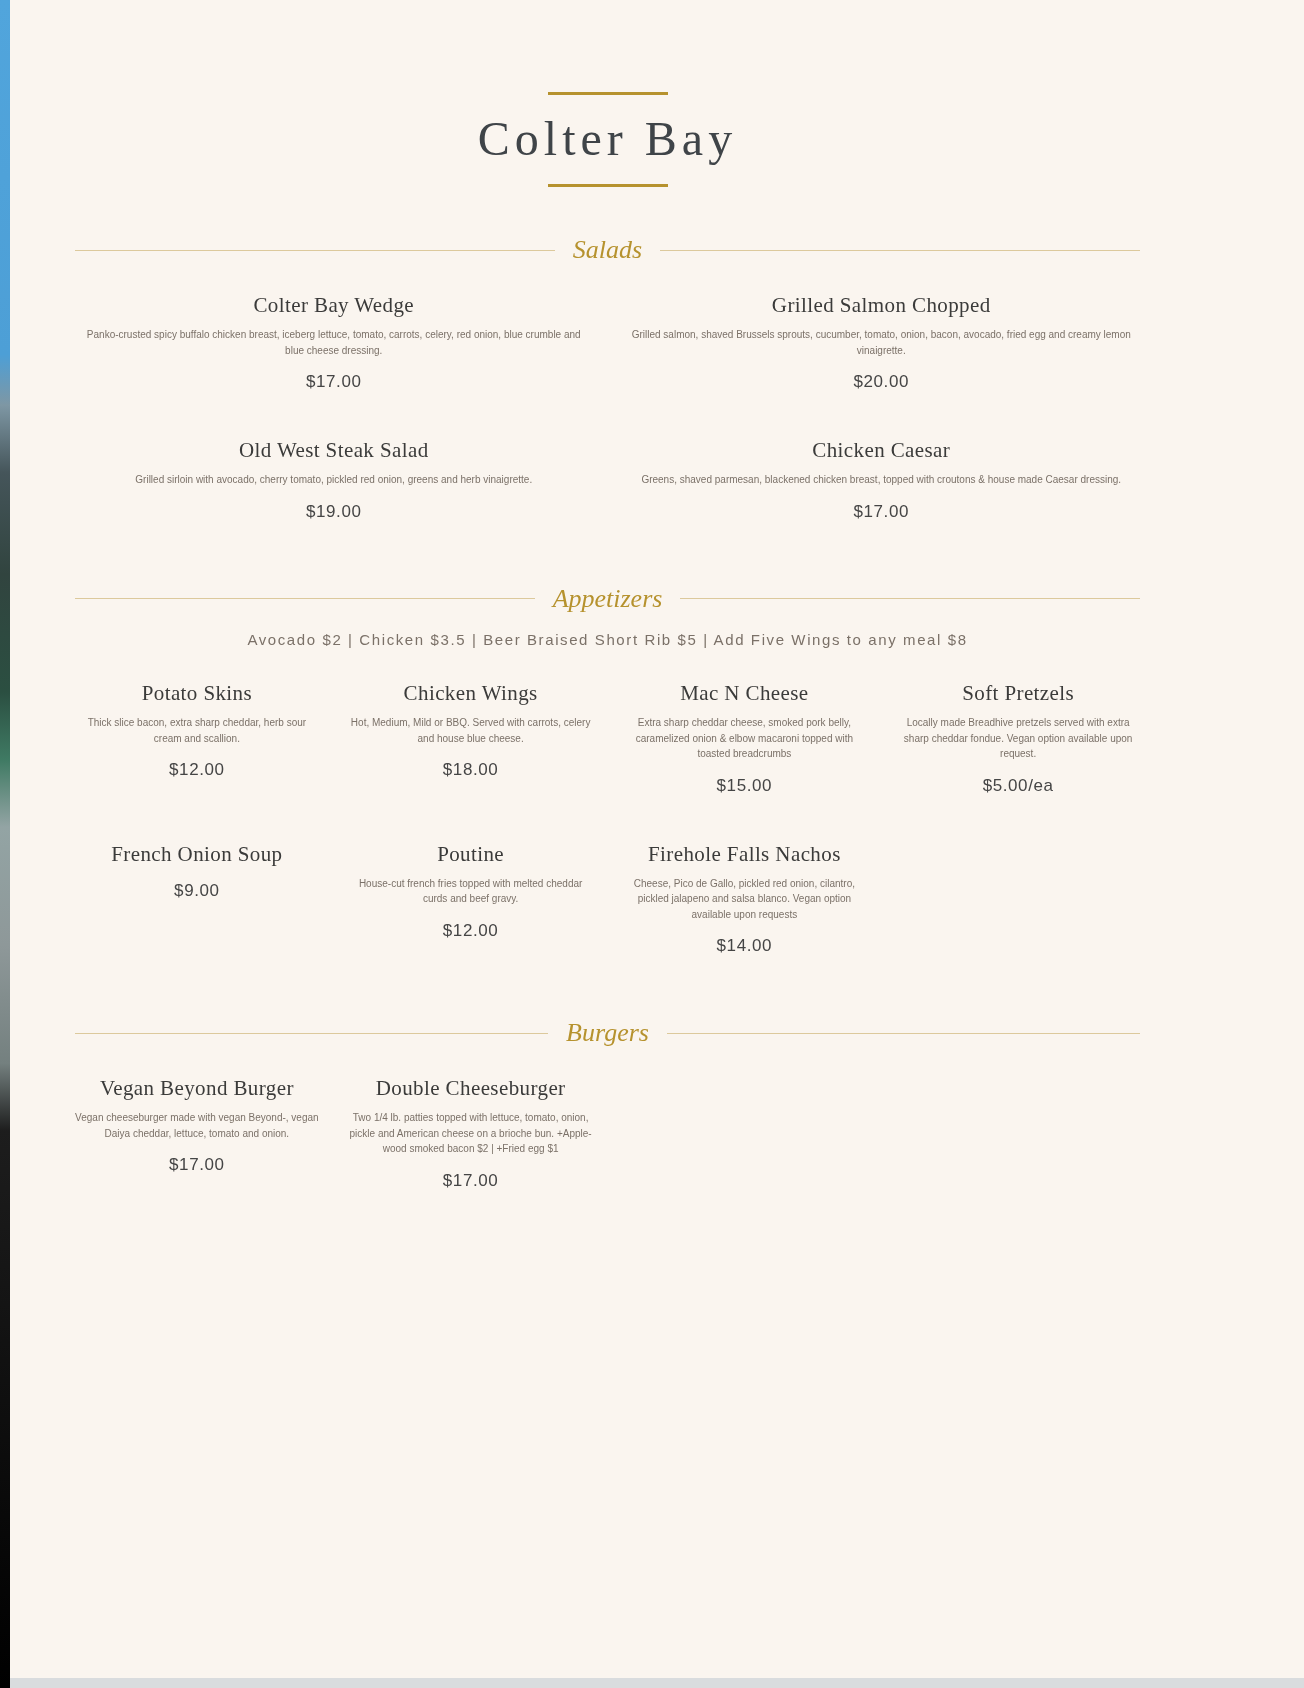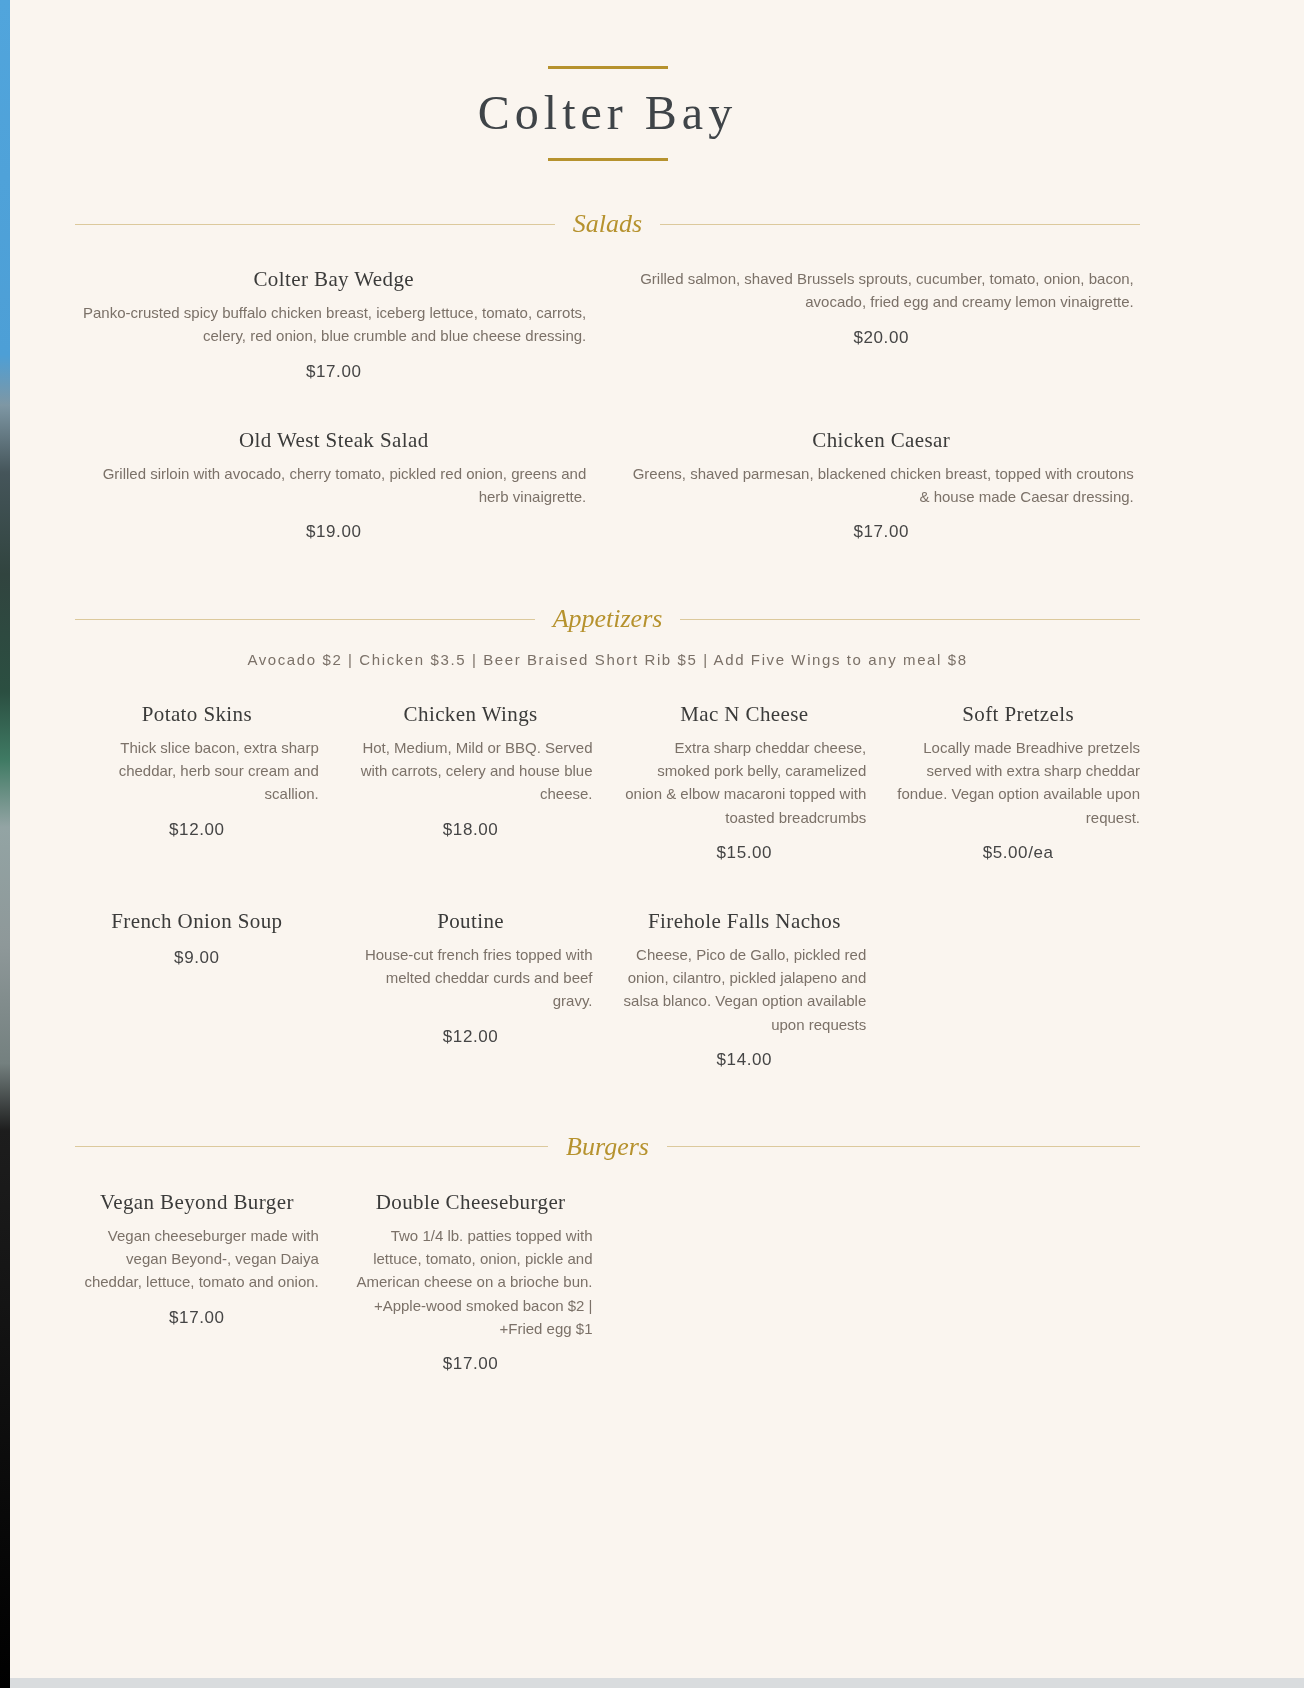--- a/index.html
+++ b/index.html
@@ -31,21 +31,21 @@
     background: #d9dcde;
   }
   .menu-card {
     position: absolute; left: 10px; top: 0;
     width: 1294px; height: 1678px;
     background: #faf5ef;
   }
   .content {
     width: 1065px;
     margin-left: 65px;
-    padding-top: 66px;
+    padding-top: 92px;
   }
   
   .title-wrap { text-align: center; }
   .ornament {
     width: 120px; height: 3px;
     background: #b6922e;
     margin: 0 auto;
   }
   .restaurant-title {
     font-family: "Liberation Serif", serif;
@@ -94,25 +94,24 @@
   .item { text-align: center; }
   .item-name {
     font-family: "Liberation Serif", serif;
     font-weight: 400;
     font-size: 21px;
     letter-spacing: 0.4px;
     color: #3b3b3a;
     margin: 0 0 9px 0;
   }
   .item-desc {
-    font-size: 15px;
+    font-size: 10px;
     line-height: 1.55;
     color: #7b7168;
     margin: 0 auto;
-    text-align: right;
   }
   .cols-2-desc { max-width: 505px; }
   .item-price {
     font-size: 17px;
     letter-spacing: 0.6px;
     color: #454545;
     margin-top: 14px;
   }
 </style>
 </head>
@@ -137,20 +136,21 @@
           <h2 class="section-title">Salads</h2>
           <span class="rule"></span>
         </div>
         <div class="grid">
           <div class="item">
             <h3 class="item-name">Colter Bay Wedge</h3>
             <p class="item-desc cols-2-desc">Panko-crusted spicy buffalo chicken breast, iceberg lettuce, tomato, carrots, celery, red onion, blue crumble and blue cheese dressing.</p>
             <div class="item-price">$17.00</div>
           </div>
           <div class="item">
+            <h3 class="item-name">Grilled Salmon Chopped</h3>
             <p class="item-desc cols-2-desc">Grilled salmon, shaved Brussels sprouts, cucumber, tomato, onion, bacon, avocado, fried egg and creamy lemon vinaigrette.</p>
             <div class="item-price">$20.00</div>
           </div>
           <div class="item">
             <h3 class="item-name">Old West Steak Salad</h3>
             <p class="item-desc cols-2-desc">Grilled sirloin with avocado, cherry tomato, pickled red onion, greens and herb vinaigrette.</p>
             <div class="item-price">$19.00</div>
           </div>
           <div class="item">
             <h3 class="item-name">Chicken Caesar</h3>

